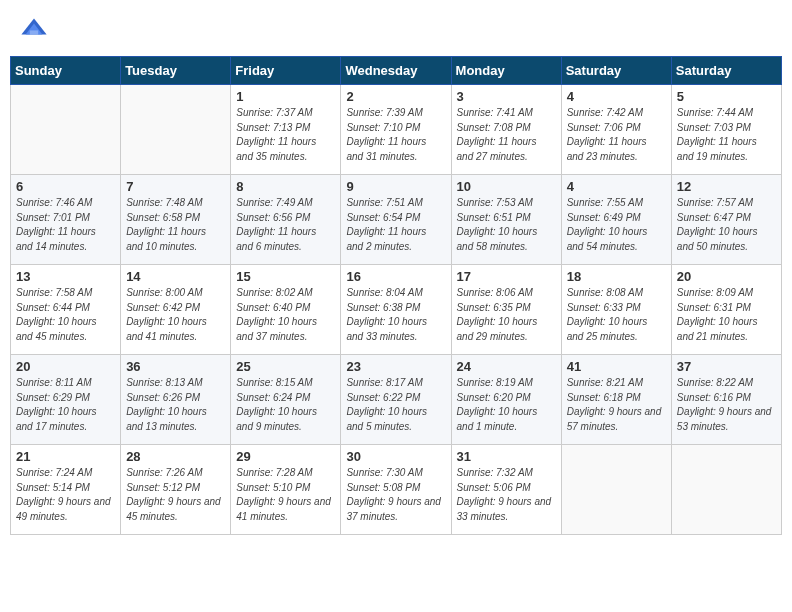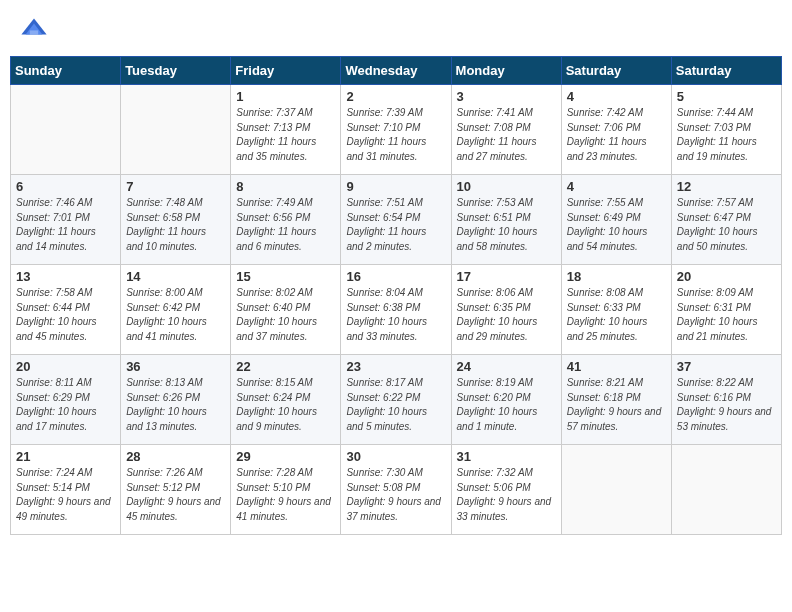--- a/index.html
+++ b/index.html
@@ -219,21 +219,21 @@
       <tr>
         <td>
           <span class="day-num">20</span>
           <div class="day-info">Sunrise: 8:11 AM<br>Sunset: 6:29 PM<br>Daylight: 10 hours and 17 minutes.</div>
         </td>
         <td>
           <span class="day-num">36</span>
           <div class="day-info">Sunrise: 8:13 AM<br>Sunset: 6:26 PM<br>Daylight: 10 hours and 13 minutes.</div>
         </td>
         <td>
-          <span class="day-num">22</span>
+          <span class="day-num">25</span>
           <div class="day-info">Sunrise: 8:15 AM<br>Sunset: 6:24 PM<br>Daylight: 10 hours and 9 minutes.</div>
         </td>
         <td>
           <span class="day-num">23</span>
           <div class="day-info">Sunrise: 8:17 AM<br>Sunset: 6:22 PM<br>Daylight: 10 hours and 5 minutes.</div>
         </td>
         <td>
           <span class="day-num">24</span>
           <div class="day-info">Sunrise: 8:19 AM<br>Sunset: 6:20 PM<br>Daylight: 10 hours and 1 minute.</div>
         </td>

